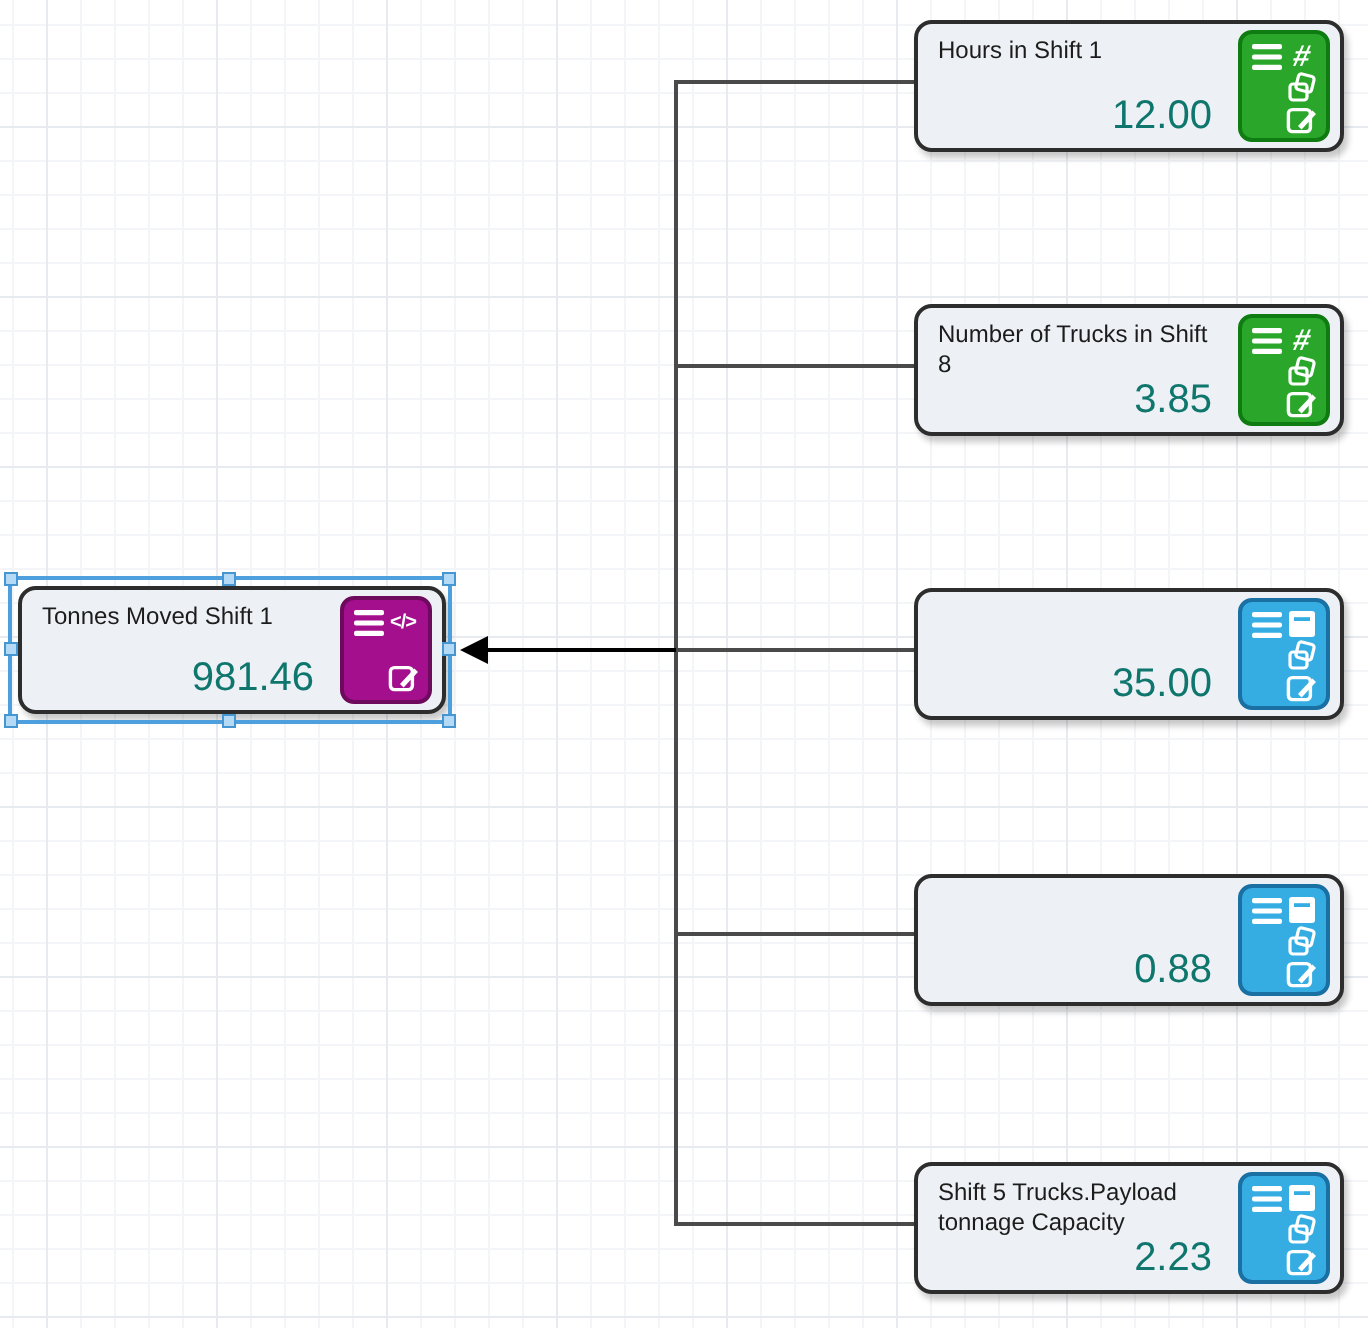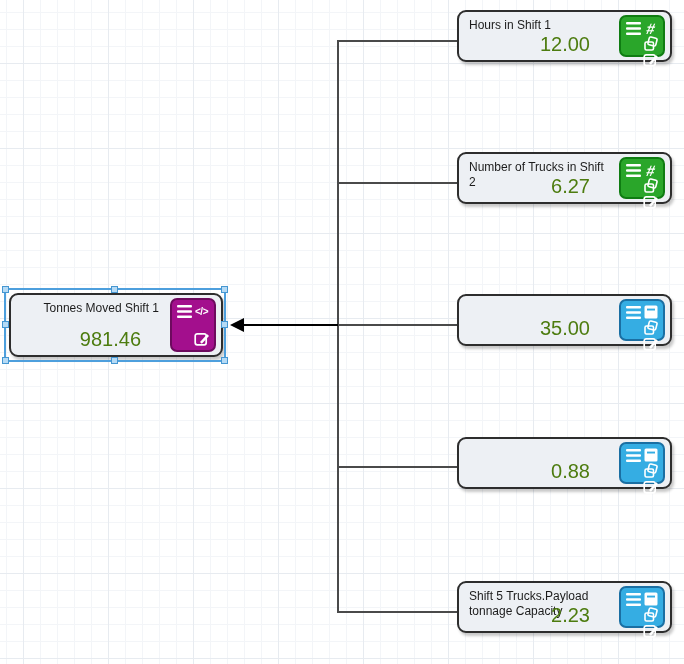--- a/index.html
+++ b/index.html
@@ -33,31 +33,31 @@
 
   
   .node{
     position:absolute;
     background:#edf0f4;
     border:2px solid #2d2d2d;
     border-radius:9px;
     box-shadow:2px 3px 3px rgba(0,0,0,0.22);
     box-sizing:border-box;
   }
-  .n-right{left:457px;width:215px;height:52px;}
+  .n-right{left:457px;width:215px;height:66px;}
   .n1{top:10px}.n2{top:152px}.n3{top:294px}.n4{top:437px}.n5{top:581px}
-  .n-main{left:9px;top:293px;width:214px;height:64px;text-align:right;}
+  .n-main{left:9px;top:293px;width:214px;height:64px;}
 
   .node-title{
     position:absolute;top:6px;left:10px;right:62px;
     font-size:12px;line-height:15px;color:#1c1c1c;
   }
   .node-value{
-    position:absolute;bottom:4px;right:80px;
-    font-size:20px;color:#4d7c0f;
+    position:absolute;bottom:4px;right:64px;
+    font-size:20px;color:#0f766e;
   }
 
   
   .panel{
     position:absolute;top:3px;bottom:3px;right:5px;width:46px;
     border-radius:7px;box-sizing:border-box;
     display:grid;
     grid-template-columns:1fr 1fr;
     grid-template-rows:1fr 1fr 1fr;
     align-items:center;justify-items:center;
@@ -164,22 +164,22 @@
       <span class="pi c32">
         <svg width="16" height="16" viewBox="0 0 16 16">
             <rect x="1.2" y="2.8" width="11" height="11" rx="2" fill="none" stroke="#fff" stroke-width="1.7"></rect>
             <path d="M6 11 L13.2 3.2 L15 5 L7.8 12.8 Z" fill="#fff"></path>
           </svg>
       </span>
     </div>
   </div>
 
   <div class="node n-right n2">
-    <div class="node-title">Number of Trucks in Shift 2</div>
-    <div class="node-value">6.27</div>
+    <div class="node-title">Number of Trucks in Shift 8</div>
+    <div class="node-value">3.85</div>
     <div class="panel green">
       <span class="pi c11">
         <svg width="15" height="13" viewBox="0 0 15 13">
             <g fill="#fff">
               <rect x="0" y="0" width="15" height="2.6" rx="1"></rect>
               <rect x="0" y="5.2" width="15" height="2.6" rx="1"></rect>
               <rect x="0" y="10.4" width="15" height="2.6" rx="1"></rect>
             </g>
           </svg>
       </span>

